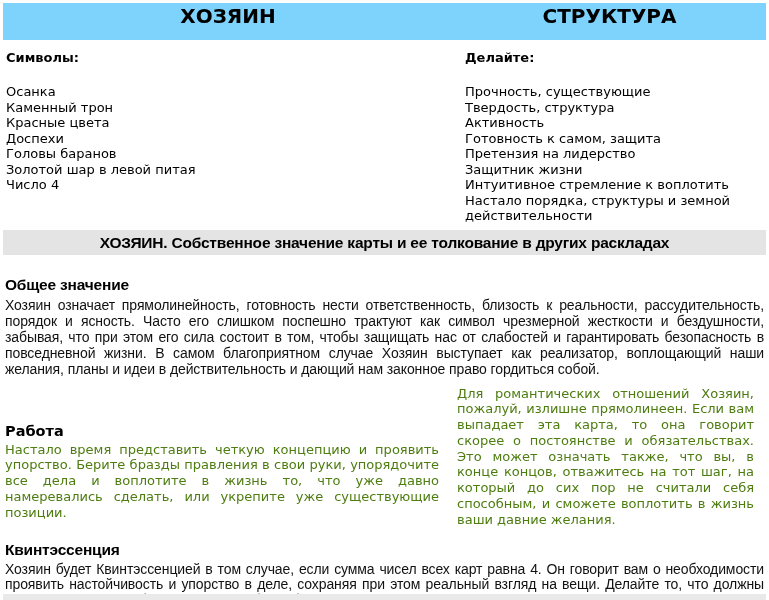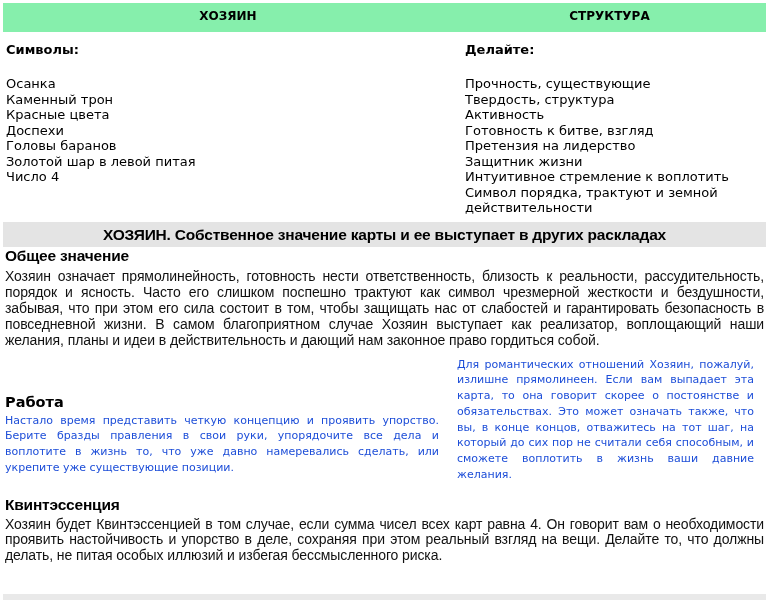--- a/index.html
+++ b/index.html
@@ -10,24 +10,24 @@
     color: #000000;
     overflow: hidden;
   }
   .page { position: relative; width: 769px; height: 600px; padding: 3px 3px 0 3px; }
 
   
   .top-cols { display: flex; }
   .top-col-left  { width: 450px; }
   .top-col-right { flex: 1; }
   .col-header {
-    background: #86efac;
-    height: 29px; line-height: 27px;
+    background: #7dd3fc;
+    height: 37px; line-height: 27px;
     text-align: center;
-    font-weight: bold; font-size: 12px;
+    font-weight: bold; font-size: 20px;
     color: #000;
   }
   .col-body { padding-top: 10px; }
   .top-col-left  .col-body { padding-left: 3px; padding-right: 24px; }
   .top-col-right .col-body { padding-left: 12px; padding-right: 14px; }
   .list-label { font-weight: bold; font-size: 13px; line-height: 16px; margin-bottom: 18px; }
   .list-item  { font-size: 13px; line-height: 15.5px; }
 
   
   .banner {
@@ -49,35 +49,35 @@
     color: #000;
     margin-bottom: 3px;
   }
   .narrow-text {
     font-family: "Liberation Sans", sans-serif;
     font-size: 14px; line-height: 16px;
     letter-spacing: -0.1px;
     text-align: justify;
     color: #111;
   }
-  .section-general { margin-top: 0; padding: 0 2px; }
+  .section-general { margin-top: 21px; padding: 0 2px; }
 
   
   .two-col { display: flex; margin-top: 9px; padding: 0 2px; }
   .col-work { width: 434px; margin-top: 37px; }
   .col-love { flex: 1; margin-left: 18px; padding-right: 10px; }
   .wide-heading {
     font-weight: bold; font-size: 14.5px;
     color: #000;
     margin-bottom: 3px;
   }
   .wide-text {
-    font-size: 11px; line-height: 15.8px;
+    font-size: 13px; line-height: 15.8px;
     text-align: justify;
-    color: #1d4ed8;
+    color: #4d7c0f;
   }
 
   
   .section-quint { margin-top: 13px; padding: 0 2px; }
   .section-quint .narrow-text { line-height: 15.5px; }
 
   
   .bottom-bar {
     position: absolute;
     left: 3px; right: 3px; bottom: 0;
@@ -104,30 +104,30 @@
         <div class="list-item">Число 4</div>
       </div>
     </div>
     <div class="top-col-right">
       <div class="col-header">СТРУКТУРА</div>
       <div class="col-body">
         <div class="list-label">Делайте:</div>
         <div class="list-item">Прочность, существующие</div>
         <div class="list-item">Твердость, структура</div>
         <div class="list-item">Активность</div>
-        <div class="list-item">Готовность к битве, взгляд</div>
+        <div class="list-item">Готовность к самом, защита</div>
         <div class="list-item">Претензия на лидерство</div>
         <div class="list-item">Защитник жизни</div>
         <div class="list-item">Интуитивное стремление к воплотить</div>
-        <div class="list-item">Символ порядка, трактуют и земной действительности</div>
+        <div class="list-item">Настало порядка, структуры и земной действительности</div>
       </div>
     </div>
   </div>
 
-  <div class="banner">ХОЗЯИН. Собственное значение карты и ее выступает в других раскладах</div>
+  <div class="banner">ХОЗЯИН. Собственное значение карты и ее толкование в других раскладах</div>
 
   <div class="section-general">
     <div class="narrow-heading">Общее значение</div>
     <p class="narrow-text">Хозяин означает прямолинейность, готовность нести ответственность, близость к реальности, рассудительность, порядок и ясность. Часто его слишком поспешно трактуют как символ чрезмерной жесткости и бездушности, забывая, что при этом его сила состоит в том, чтобы защищать нас от слабостей и гарантировать безопасность в повседневной жизни. В самом благоприятном случае Хозяин выступает как реализатор, воплощающий наши желания, планы и идеи в действительность и дающий нам законное право гордиться собой.</p>
   </div>
 
   <div class="two-col">
     <div class="col-work">
       <div class="wide-heading">Работа</div>
       <p class="wide-text">Настало время представить четкую концепцию и проявить упорство. Берите бразды правления в свои руки, упорядочите все дела и воплотите в жизнь то, что уже давно намеревались сделать, или укрепите уже существующие позиции.</p>

